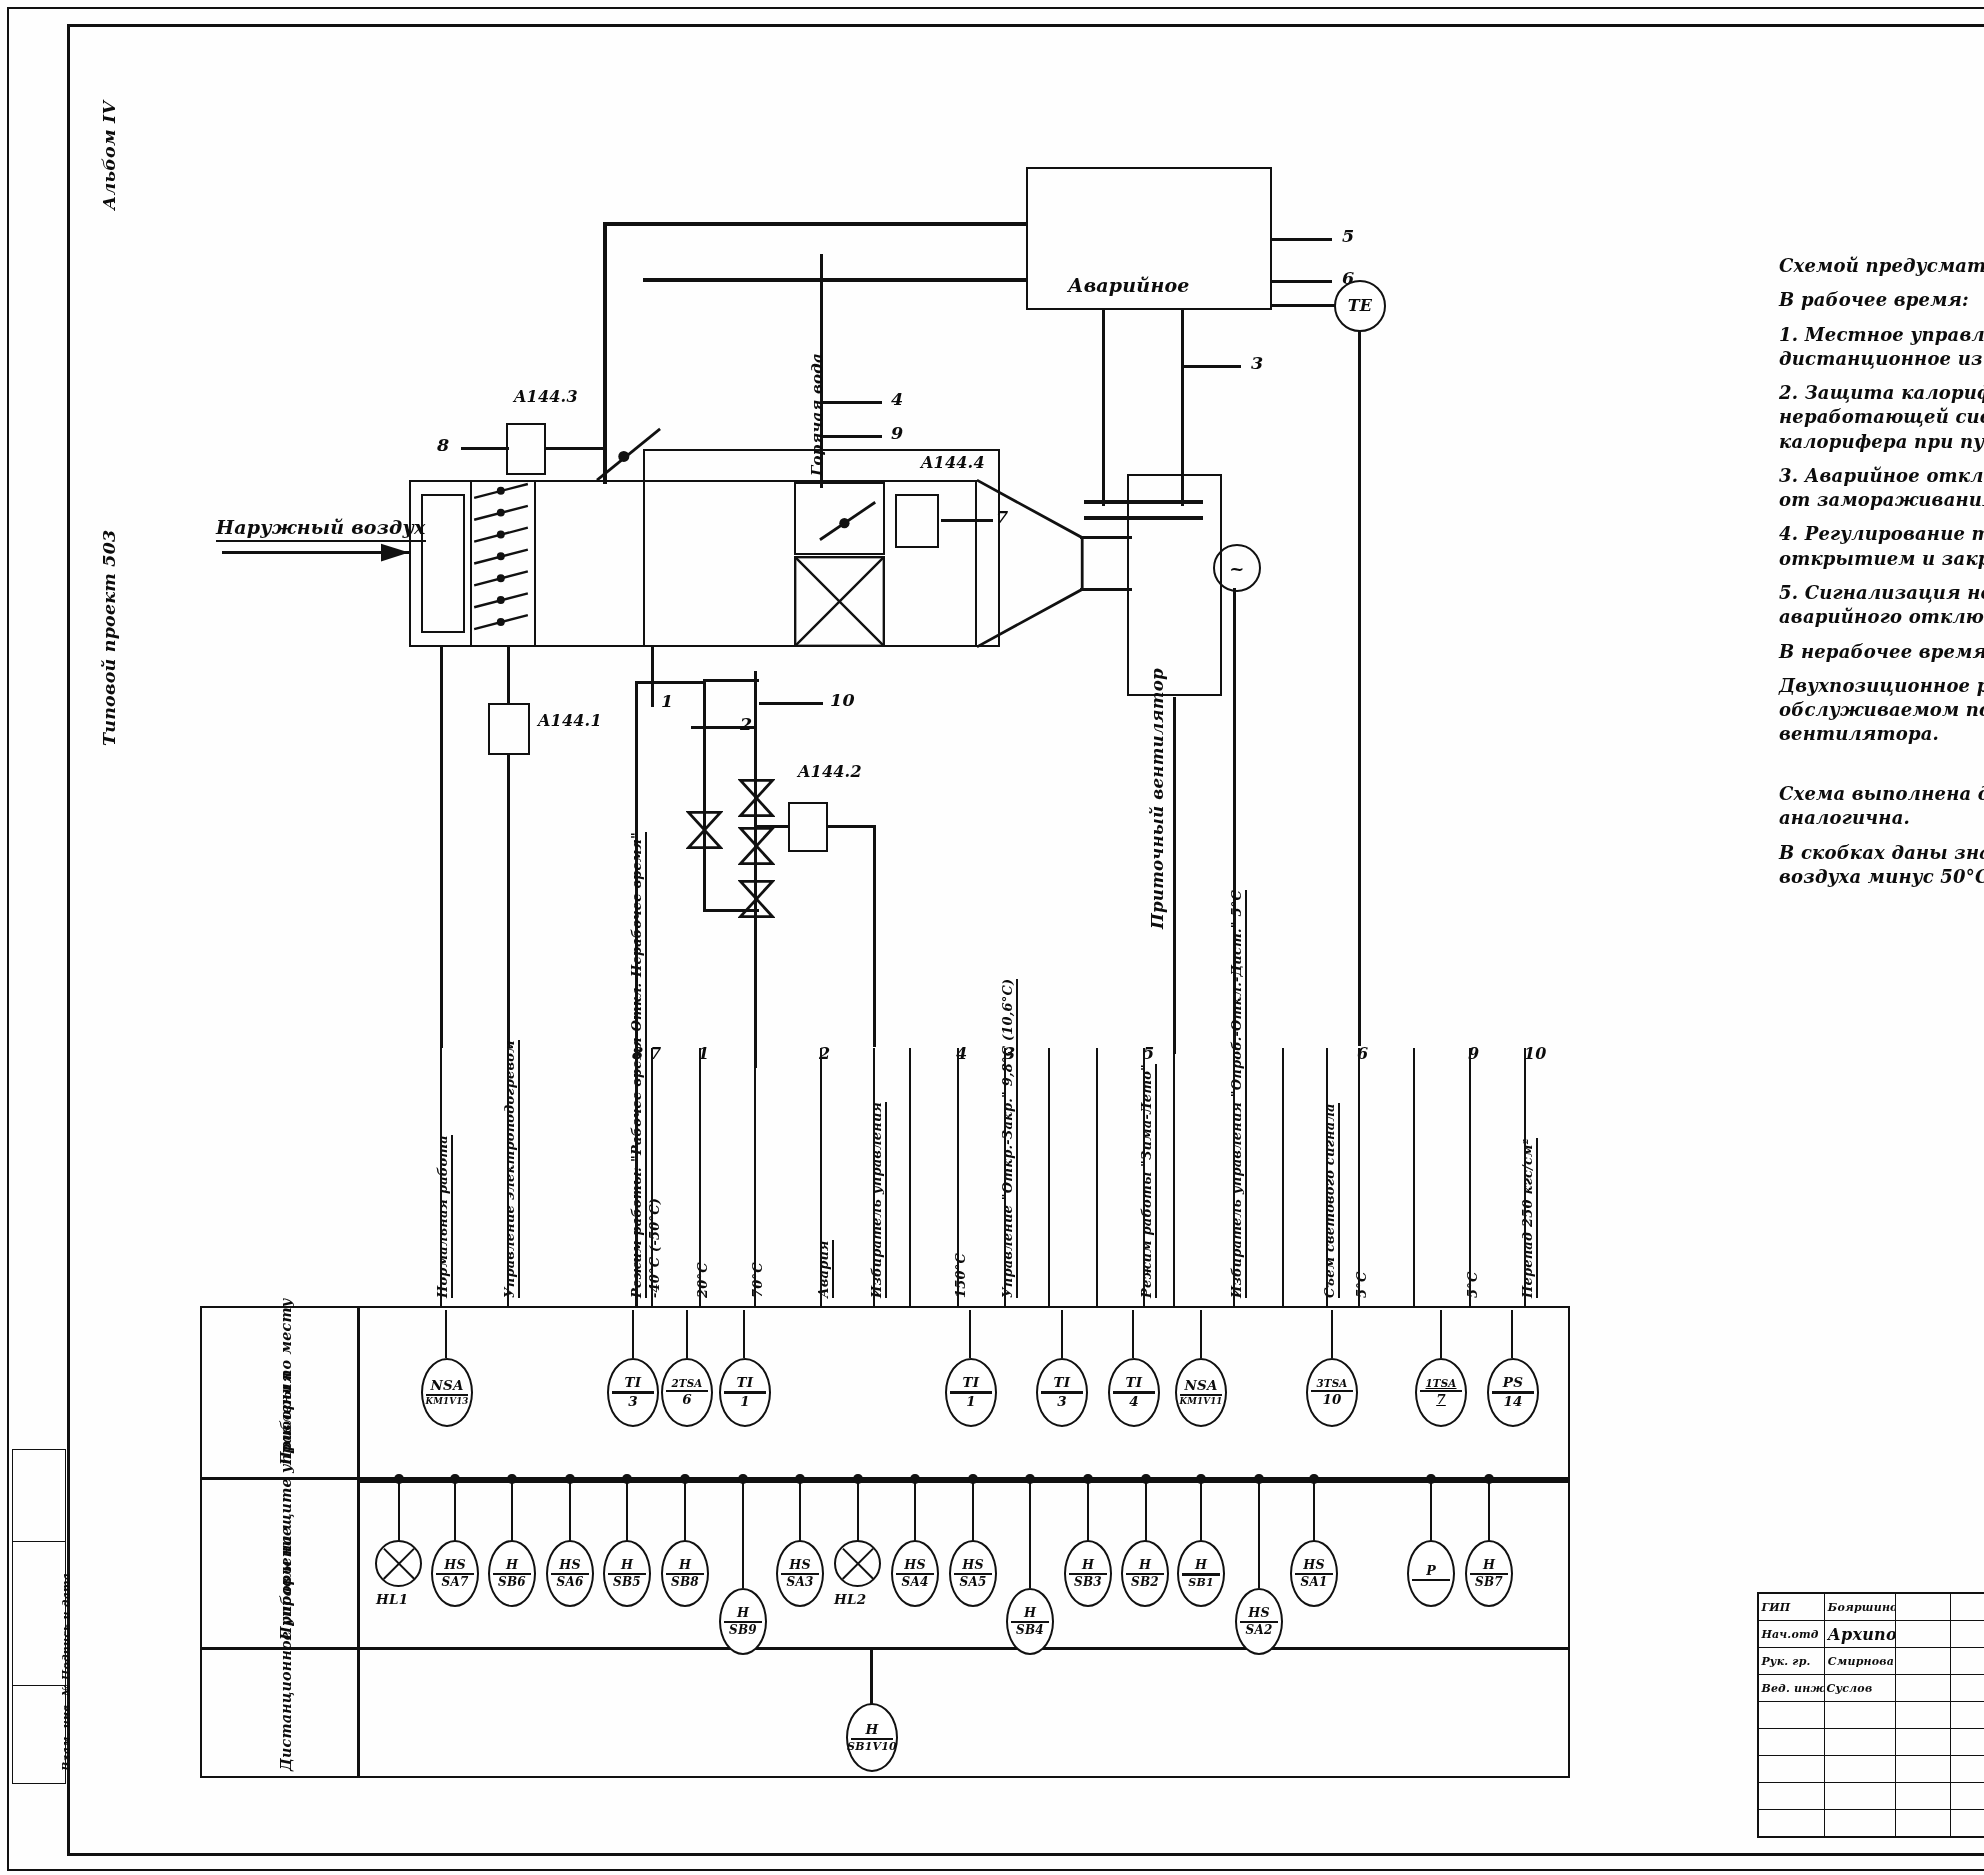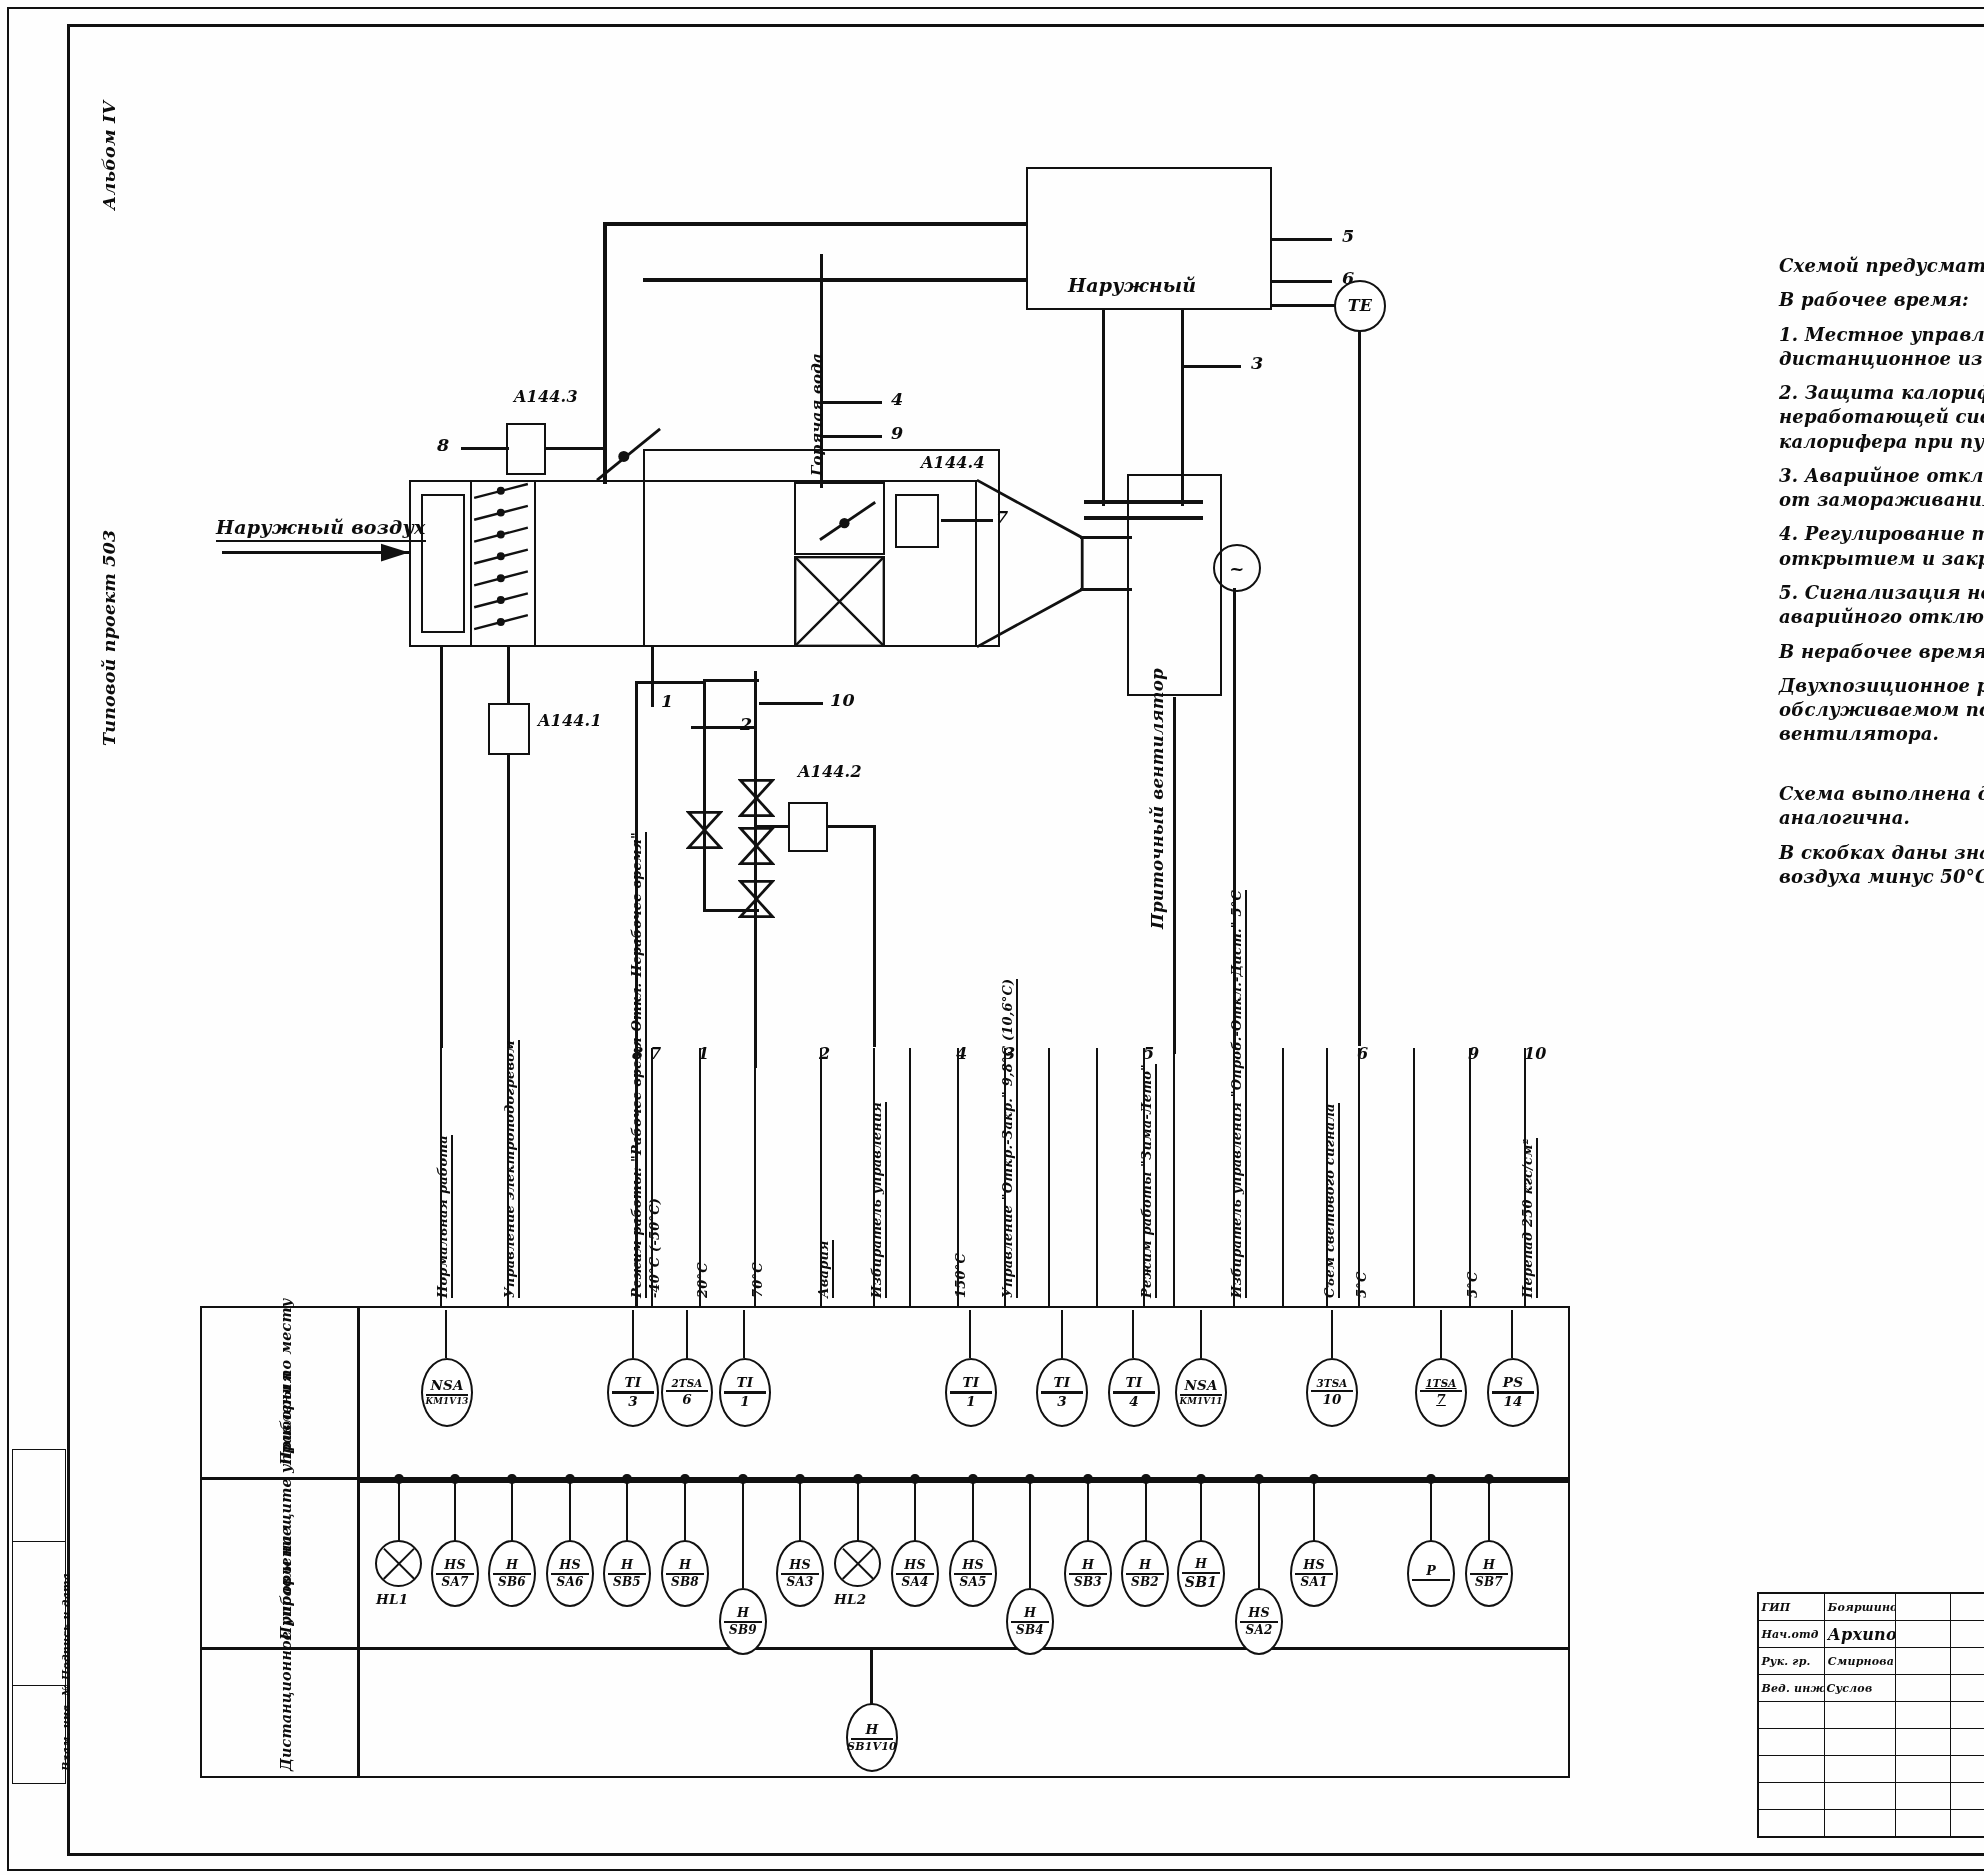--- a/index.html
+++ b/index.html
@@ -111,21 +111,21 @@
   <div class="ln" style="left:1173px;top:697px;width:2.8px;height:357px;"></div>
   <div style="position:absolute;left:1147px;top:929px;">
     <div class="hand vtext" style="transform:rotate(-90deg);font-size:16.7px;">Приточный вентилятор</div>
   </div>
 
   <div style="position:absolute;left:1213px;top:544px;width:44px;height:44px;border:2.8px solid #111;border-radius:50%;
               display:flex;align-items:center;justify-content:center;font-size:18px;" class="hand">~</div>
   <div class="ln" style="left:1233px;top:588px;width:2.8px;height:461px;"></div>
 
   <div class="box" style="left:1026px;top:167px;width:246px;height:143px;"></div>
-  <div class="hand lbl" style="left:1068px;top:274px;font-size:19px;">Наружный</div>
+  <div class="hand lbl" style="left:1068px;top:274px;font-size:19px;">Аварийное</div>
 
   <div class="ln" style="left:1102px;top:308px;width:2.8px;height:198px;"></div>
   <div class="ln" style="left:1181px;top:308px;width:2.8px;height:198px;"></div>
   <div class="ln" style="left:1084px;top:500px;width:119px;height:3.6px;"></div>
   <div class="ln" style="left:1084px;top:516px;width:119px;height:3.6px;"></div>
 
   <div class="ln" style="left:603px;top:222px;width:425px;height:3.6px;"></div>
   <div class="ln" style="left:603px;top:222px;width:3.6px;height:262px;"></div>
   <div class="ln" style="left:643px;top:278px;width:385px;height:3.6px;"></div>
 
@@ -460,21 +460,21 @@
       <div class="ln" style="left: 1145px; top: 1481px; width: 2.4px; height: 60px;"></div>
       <div class="bubble" style="left: 1121px; top: 1540px; width: 48px; height: 67px;">
         <div class="t hand" style="font-size: 12.7px;">H</div>
         <div class="hr"></div>
         <div class="t hand" style="font-size: 12px;">SB2</div>
       </div>
       <div class="ln" style="left: 1200px; top: 1481px; width: 2.4px; height: 60px;"></div>
       <div class="bubble" style="left: 1177px; top: 1540px; width: 48px; height: 67px;">
         <div class="t hand" style="font-size: 12.7px;">H</div>
         <div class="hr"></div>
-        <div class="t hand" style="font-size: 14px;">SB1</div>
+        <div class="t hand" style="font-size: 11px;">SB1</div>
       </div>
       <div class="ln" style="left: 1258px; top: 1481px; width: 2.4px; height: 107px;"></div>
       <div class="bubble" style="left: 1235px; top: 1588px; width: 48px; height: 67px;">
         <div class="t hand" style="font-size: 12.7px;">HS</div>
         <div class="hr"></div>
         <div class="t hand" style="font-size: 12px;">SA2</div>
       </div>
       <div class="ln" style="left: 1313px; top: 1481px; width: 2.4px; height: 60px;"></div>
       <div class="bubble" style="left: 1290px; top: 1540px; width: 48px; height: 67px;">
         <div class="t hand" style="font-size: 12.7px;">HS</div>

